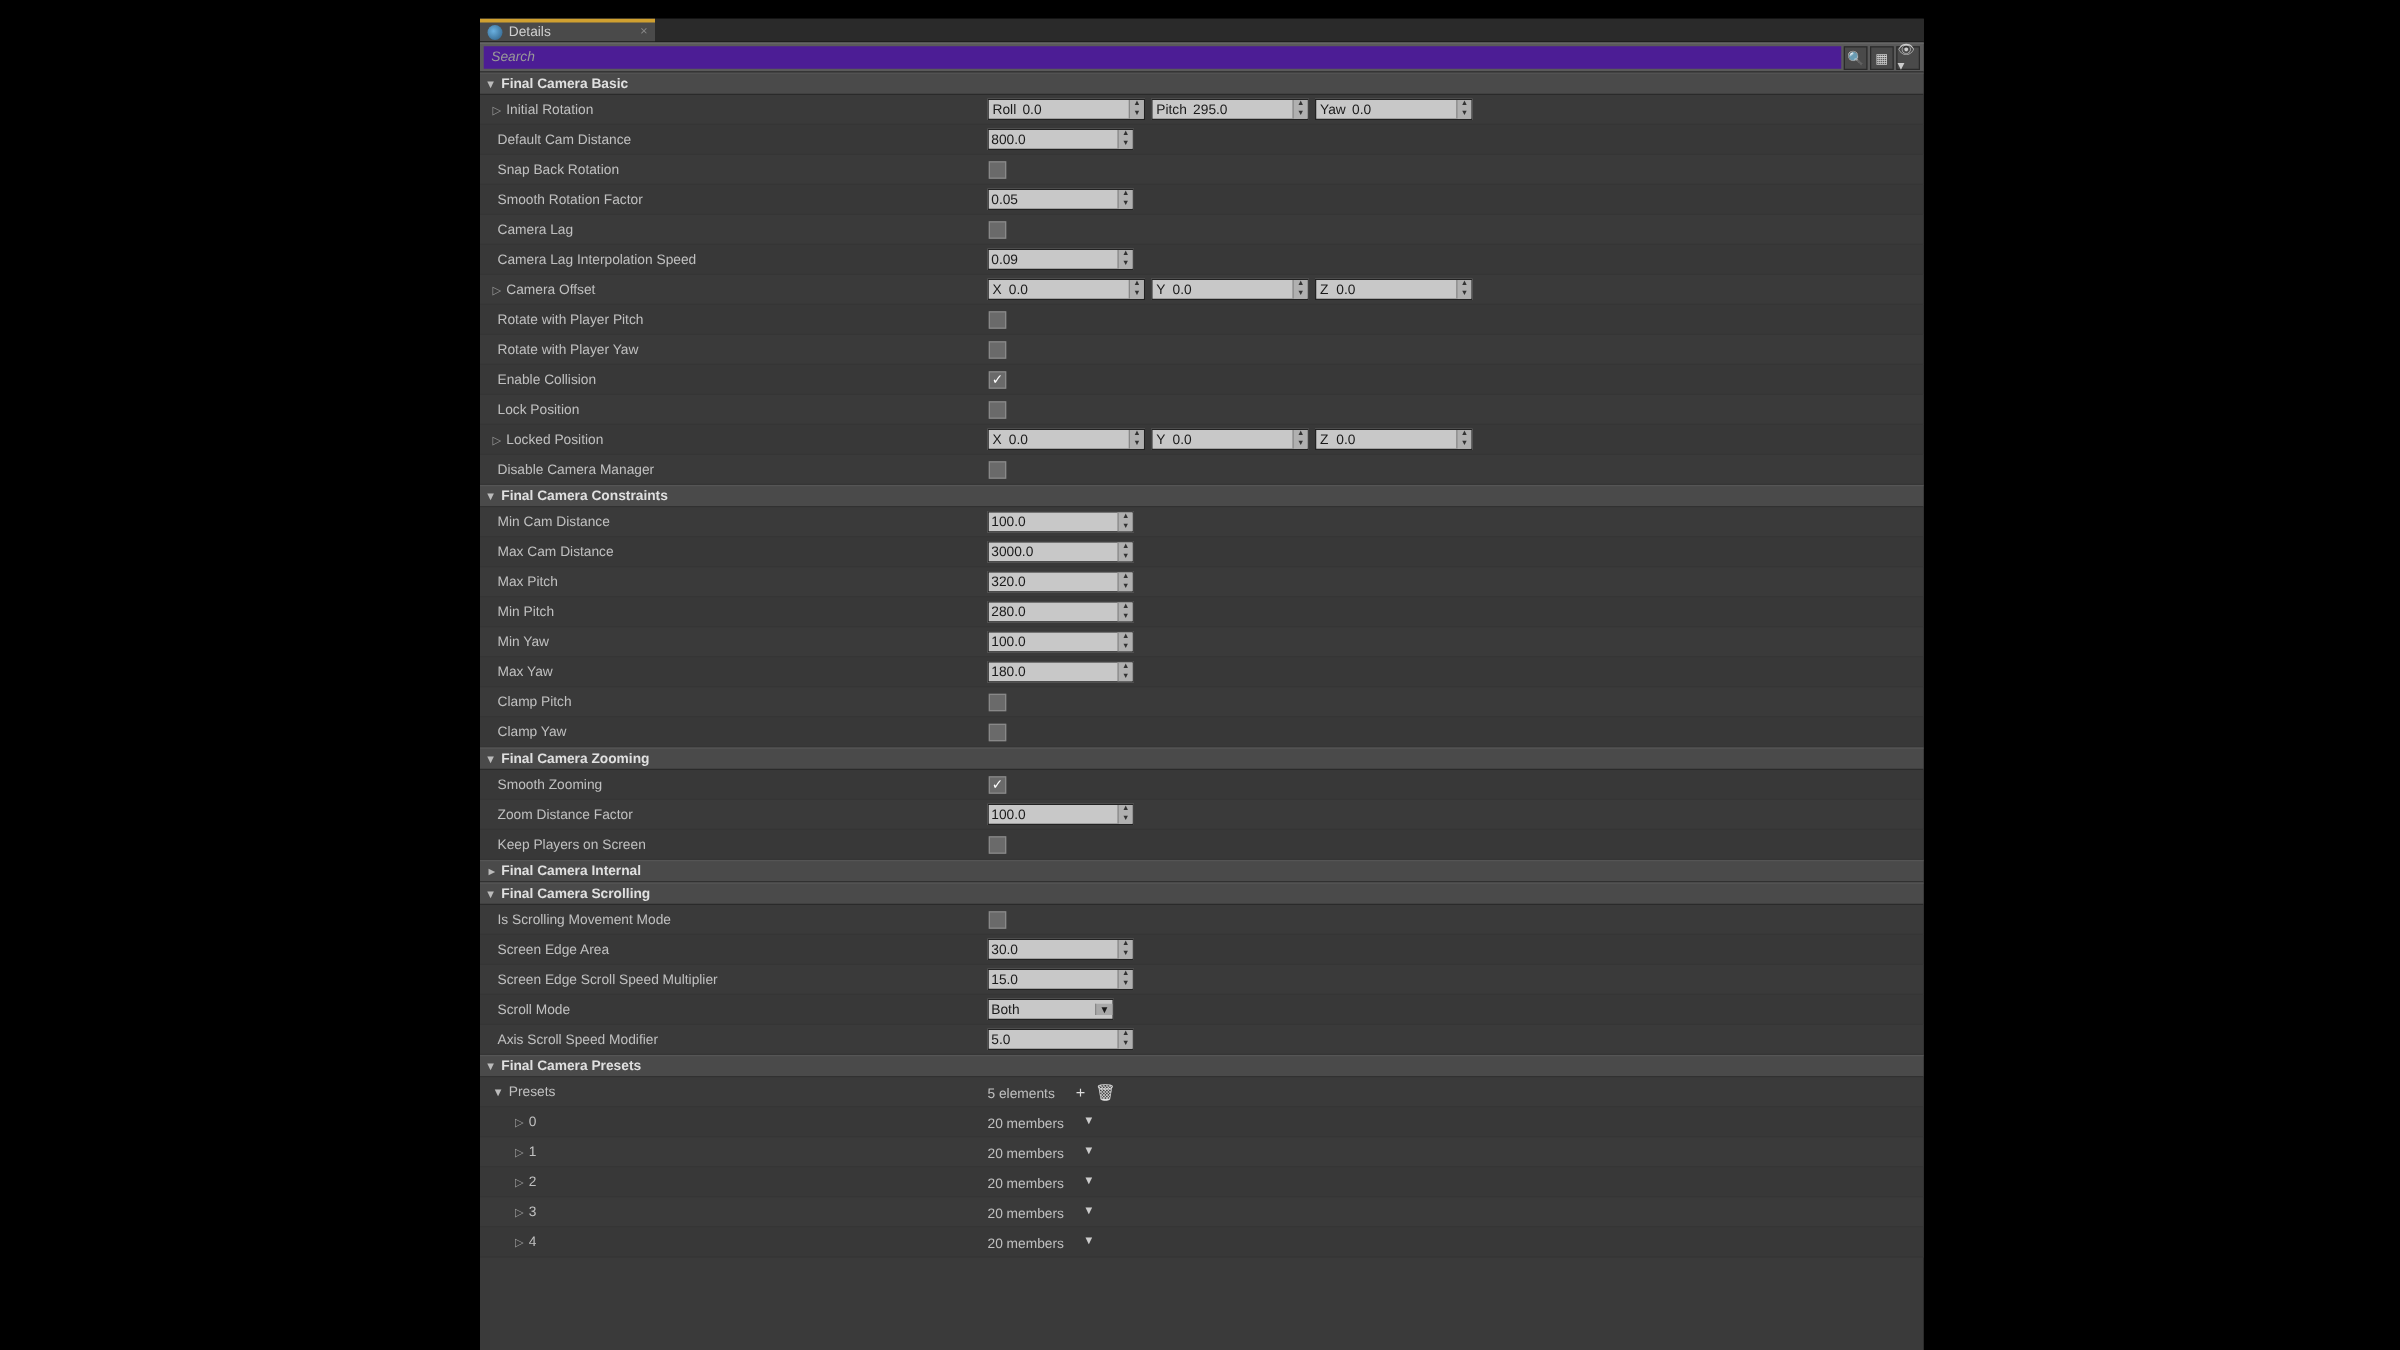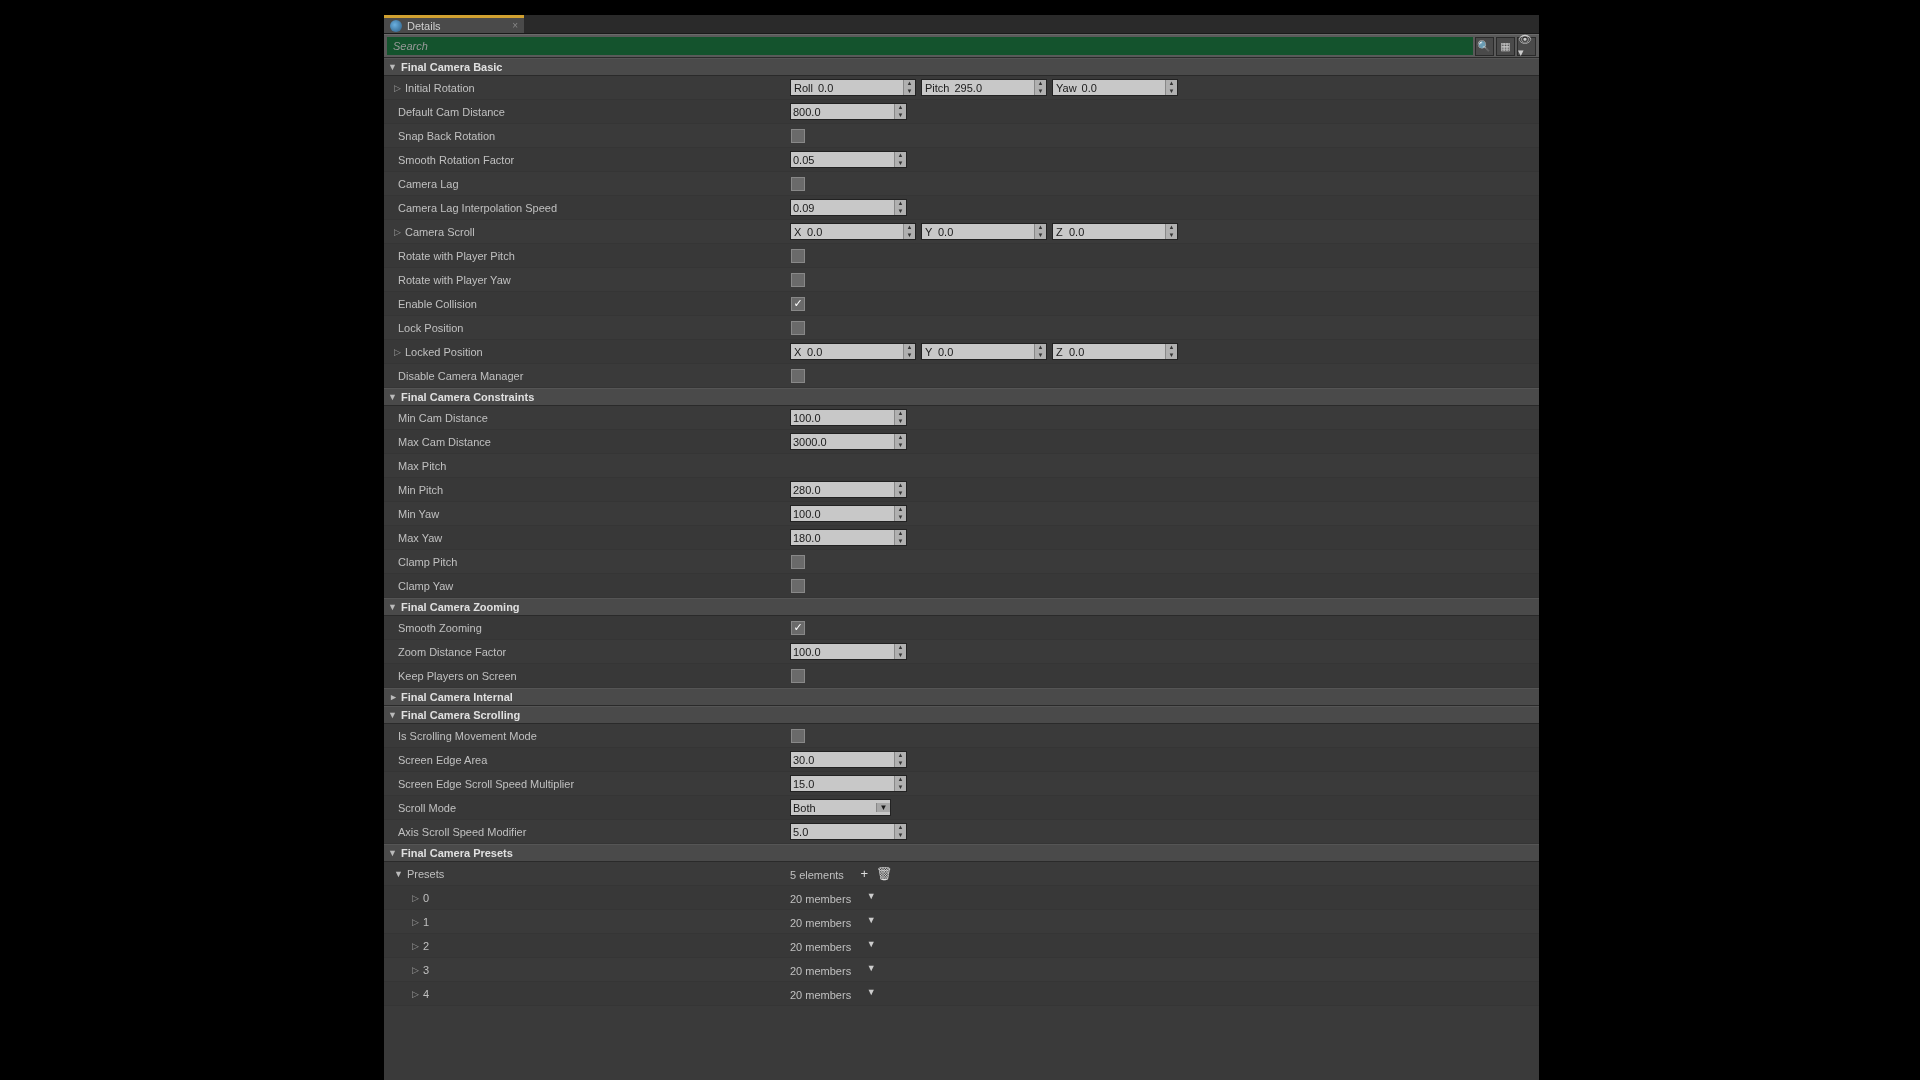--- a/index.html
+++ b/index.html
@@ -53,21 +53,21 @@
   height: 24px;
   background: #5a5a5a;
   border-top: 1px solid #6a6a6a;
   border-bottom: 1px solid #2a2a2a;
   display: flex;
   align-items: center;
   padding: 0 3px;
 }
 .search-input {
   flex: 1;
-  background: #14532d;
+  background: #4c1d95;
   border: none;
   color: #bbb;
   font-size: 11px;
   padding: 3px 6px;
   outline: none;
 }
 .search-input::placeholder { color: #999; font-style: italic; }
 .toolbar-btn {
   width: 19px; height: 19px;
   background: #4a4a4a;
@@ -317,21 +317,21 @@
           <div class="numeric-field">
             <span class="field-value">0.09</span>
             <span class="spinner"></span>
           </div>
         </div>
     </div>
 
     <div class="row">
       <div class="row-label">
           <span class="expand">▷</span>
-          <span>Camera Scroll</span>
+          <span>Camera Offset</span>
         </div>
       <div class="row-controls">
         <div class="vector-field">
             <span class="field-label">X</span>
             <span class="field-value">0.0</span>
             <span class="spinner"></span>
           </div>
         <div class="vector-field">
             <span class="field-label">Y</span>
             <span class="field-value">0.0</span>
@@ -437,20 +437,26 @@
         <div class="row-controls">
           <div class="numeric-field">
             <span class="field-value">3000.0</span>
             <span class="spinner"></span>
           </div>
         </div>
       </div>
     <div class="row">
         <div class="row-label">
           <span>Max Pitch</span>
+        </div>
+        <div class="row-controls">
+          <div class="numeric-field">
+            <span class="field-value">320.0</span>
+            <span class="spinner"></span>
+          </div>
         </div>
       </div>
     <div class="row">
         <div class="row-label">
           <span>Min Pitch</span>
         </div>
         <div class="row-controls">
           <div class="numeric-field">
             <span class="field-value">280.0</span>
             <span class="spinner"></span>

